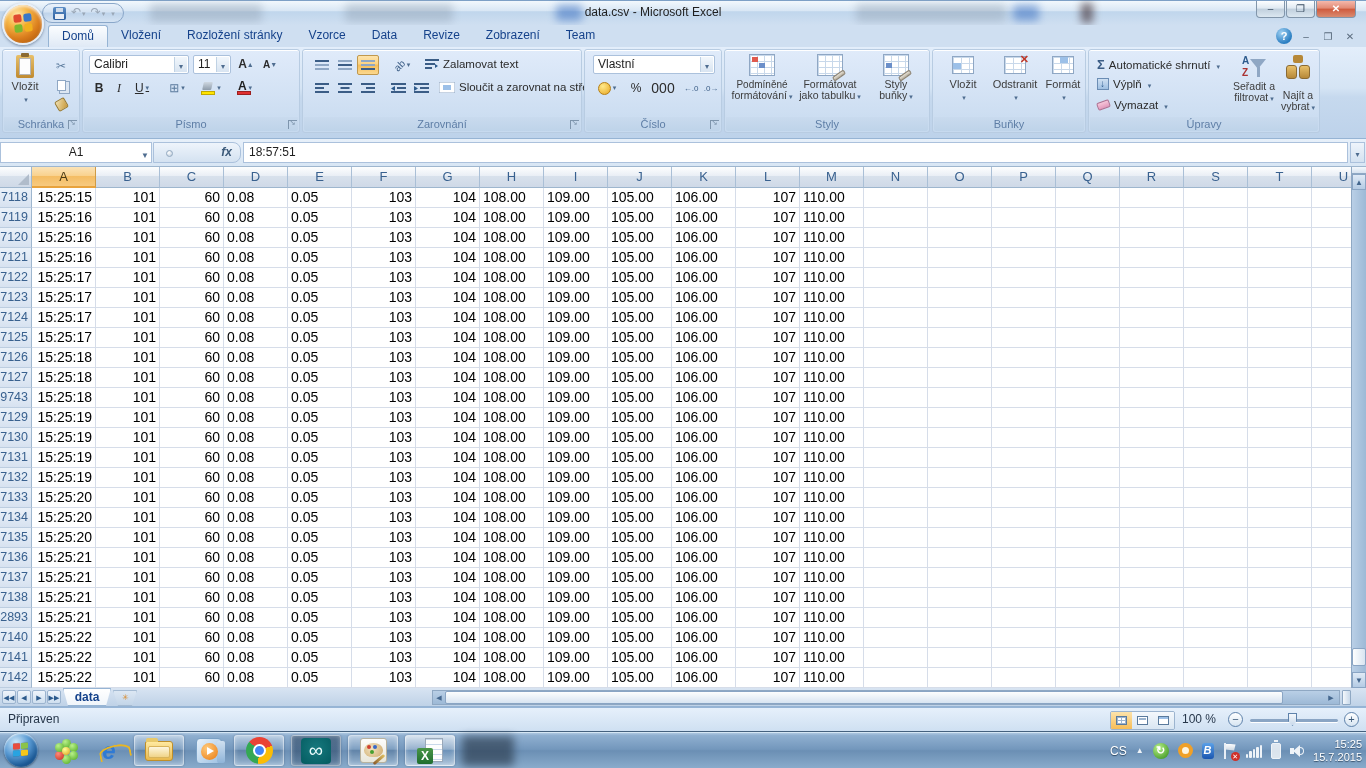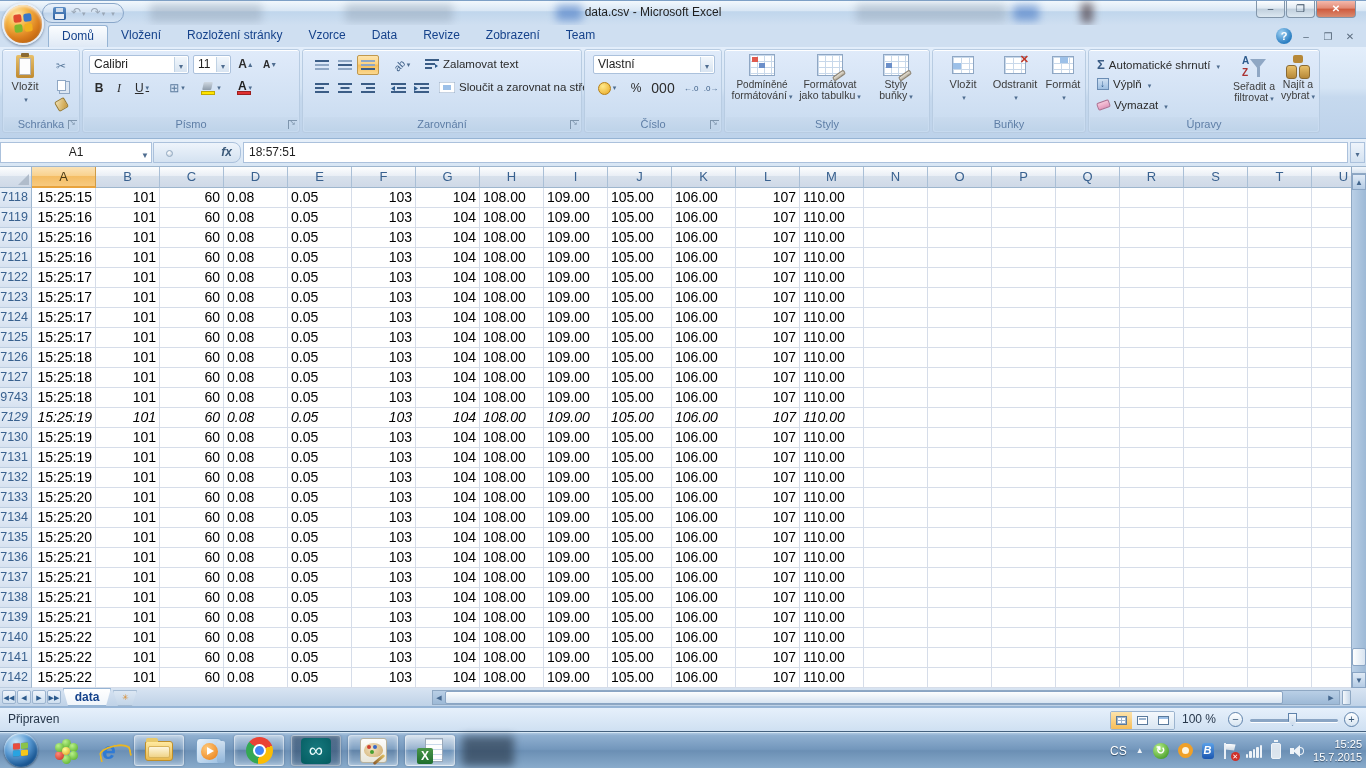--- a/index.html
+++ b/index.html
@@ -578,21 +578,21 @@
             <span class="funnel"></span>
           </span>
         <span style="font-size:10.5px;line-height:11px;">Seřadit a</span>
         <span style="font-size:10.5px;line-height:11px;"><span>filtrovat</span><span class="dd"></span></span>
       </div>
       <div class="bigbtn" style="left:188px;top:5px;width:42px;">
         <span class="binoc">
             <i></i>
             <i></i>
           </span>
-        <span style="font-size:10.5px;line-height:11px;">Najít a</span>
+        <span style="font-size:10.5px;line-height:11px;margin-top:11px;">Najít a</span>
         <span style="font-size:10.5px;line-height:11px;"><span>vybrat</span><span class="dd"></span></span>
       </div>
       <div class="rgroup-label">Úpravy</div>
     </div>
   </div>
 
   <div class="formulabar">
     <div class="namebox">
       <span>A1</span>
       <span class="nb-arr">▼</span>
@@ -800,21 +800,21 @@
           <div class="cell al" style="left: 288px; width: 64px;">0.05</div>
           <div class="cell ar" style="left: 352px; width: 64px;">103</div>
           <div class="cell ar" style="left: 416px; width: 64px;">104</div>
           <div class="cell al" style="left: 480px; width: 64px;">108.00</div>
           <div class="cell al" style="left: 544px; width: 64px;">109.00</div>
           <div class="cell al" style="left: 608px; width: 64px;">105.00</div>
           <div class="cell al" style="left: 672px; width: 64px;">106.00</div>
           <div class="cell ar" style="left: 736px; width: 64px;">107</div>
           <div class="cell al" style="left: 800px; width: 64px;">110.00</div>
         </div>
-        <div class="grid-row" style="top: 220px; font-style: italic;">
+        <div class="grid-row" style="top: 220px;">
           <div class="row-h">7129</div>
           <div class="cell ar" style="left: 32px; width: 64px;">15:25:19</div>
           <div class="cell ar" style="left: 96px; width: 64px;">101</div>
           <div class="cell ar" style="left: 160px; width: 64px;">60</div>
           <div class="cell al" style="left: 224px; width: 64px;">0.08</div>
           <div class="cell al" style="left: 288px; width: 64px;">0.05</div>
           <div class="cell ar" style="left: 352px; width: 64px;">103</div>
           <div class="cell ar" style="left: 416px; width: 64px;">104</div>
           <div class="cell al" style="left: 480px; width: 64px;">108.00</div>
           <div class="cell al" style="left: 544px; width: 64px;">109.00</div>
@@ -961,21 +961,21 @@
           <div class="cell ar" style="left: 352px; width: 64px;">103</div>
           <div class="cell ar" style="left: 416px; width: 64px;">104</div>
           <div class="cell al" style="left: 480px; width: 64px;">108.00</div>
           <div class="cell al" style="left: 544px; width: 64px;">109.00</div>
           <div class="cell al" style="left: 608px; width: 64px;">105.00</div>
           <div class="cell al" style="left: 672px; width: 64px;">106.00</div>
           <div class="cell ar" style="left: 736px; width: 64px;">107</div>
           <div class="cell al" style="left: 800px; width: 64px;">110.00</div>
         </div>
         <div class="grid-row" style="top: 420px;">
-          <div class="row-h">7139</div>
+          <div class="row-h">2893</div>
           <div class="cell ar" style="left: 32px; width: 64px;">15:25:21</div>
           <div class="cell ar" style="left: 96px; width: 64px;">101</div>
           <div class="cell ar" style="left: 160px; width: 64px;">60</div>
           <div class="cell al" style="left: 224px; width: 64px;">0.08</div>
           <div class="cell al" style="left: 288px; width: 64px;">0.05</div>
           <div class="cell ar" style="left: 352px; width: 64px;">103</div>
           <div class="cell ar" style="left: 416px; width: 64px;">104</div>
           <div class="cell al" style="left: 480px; width: 64px;">108.00</div>
           <div class="cell al" style="left: 544px; width: 64px;">109.00</div>
           <div class="cell al" style="left: 608px; width: 64px;">105.00</div>

